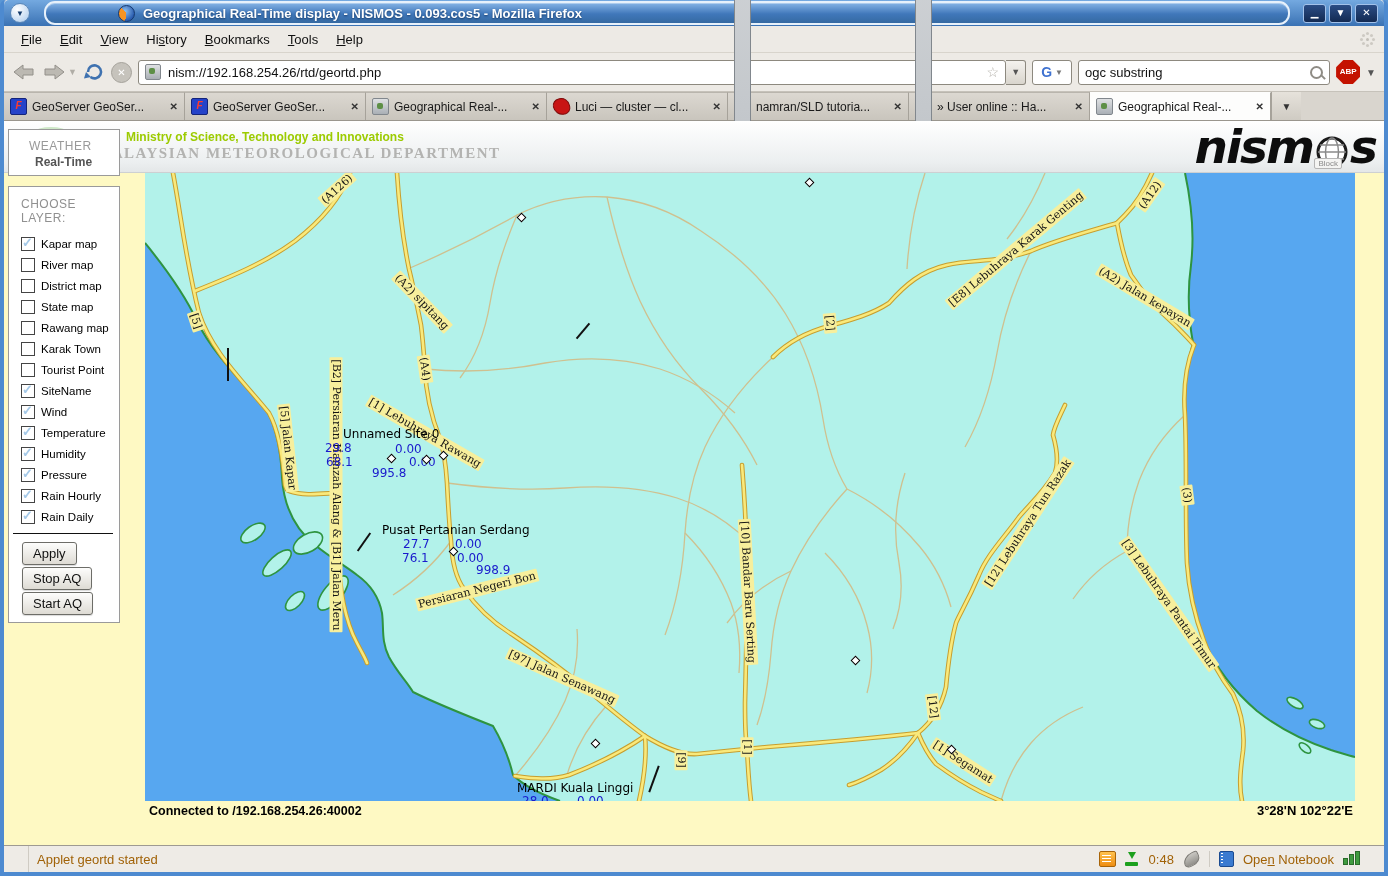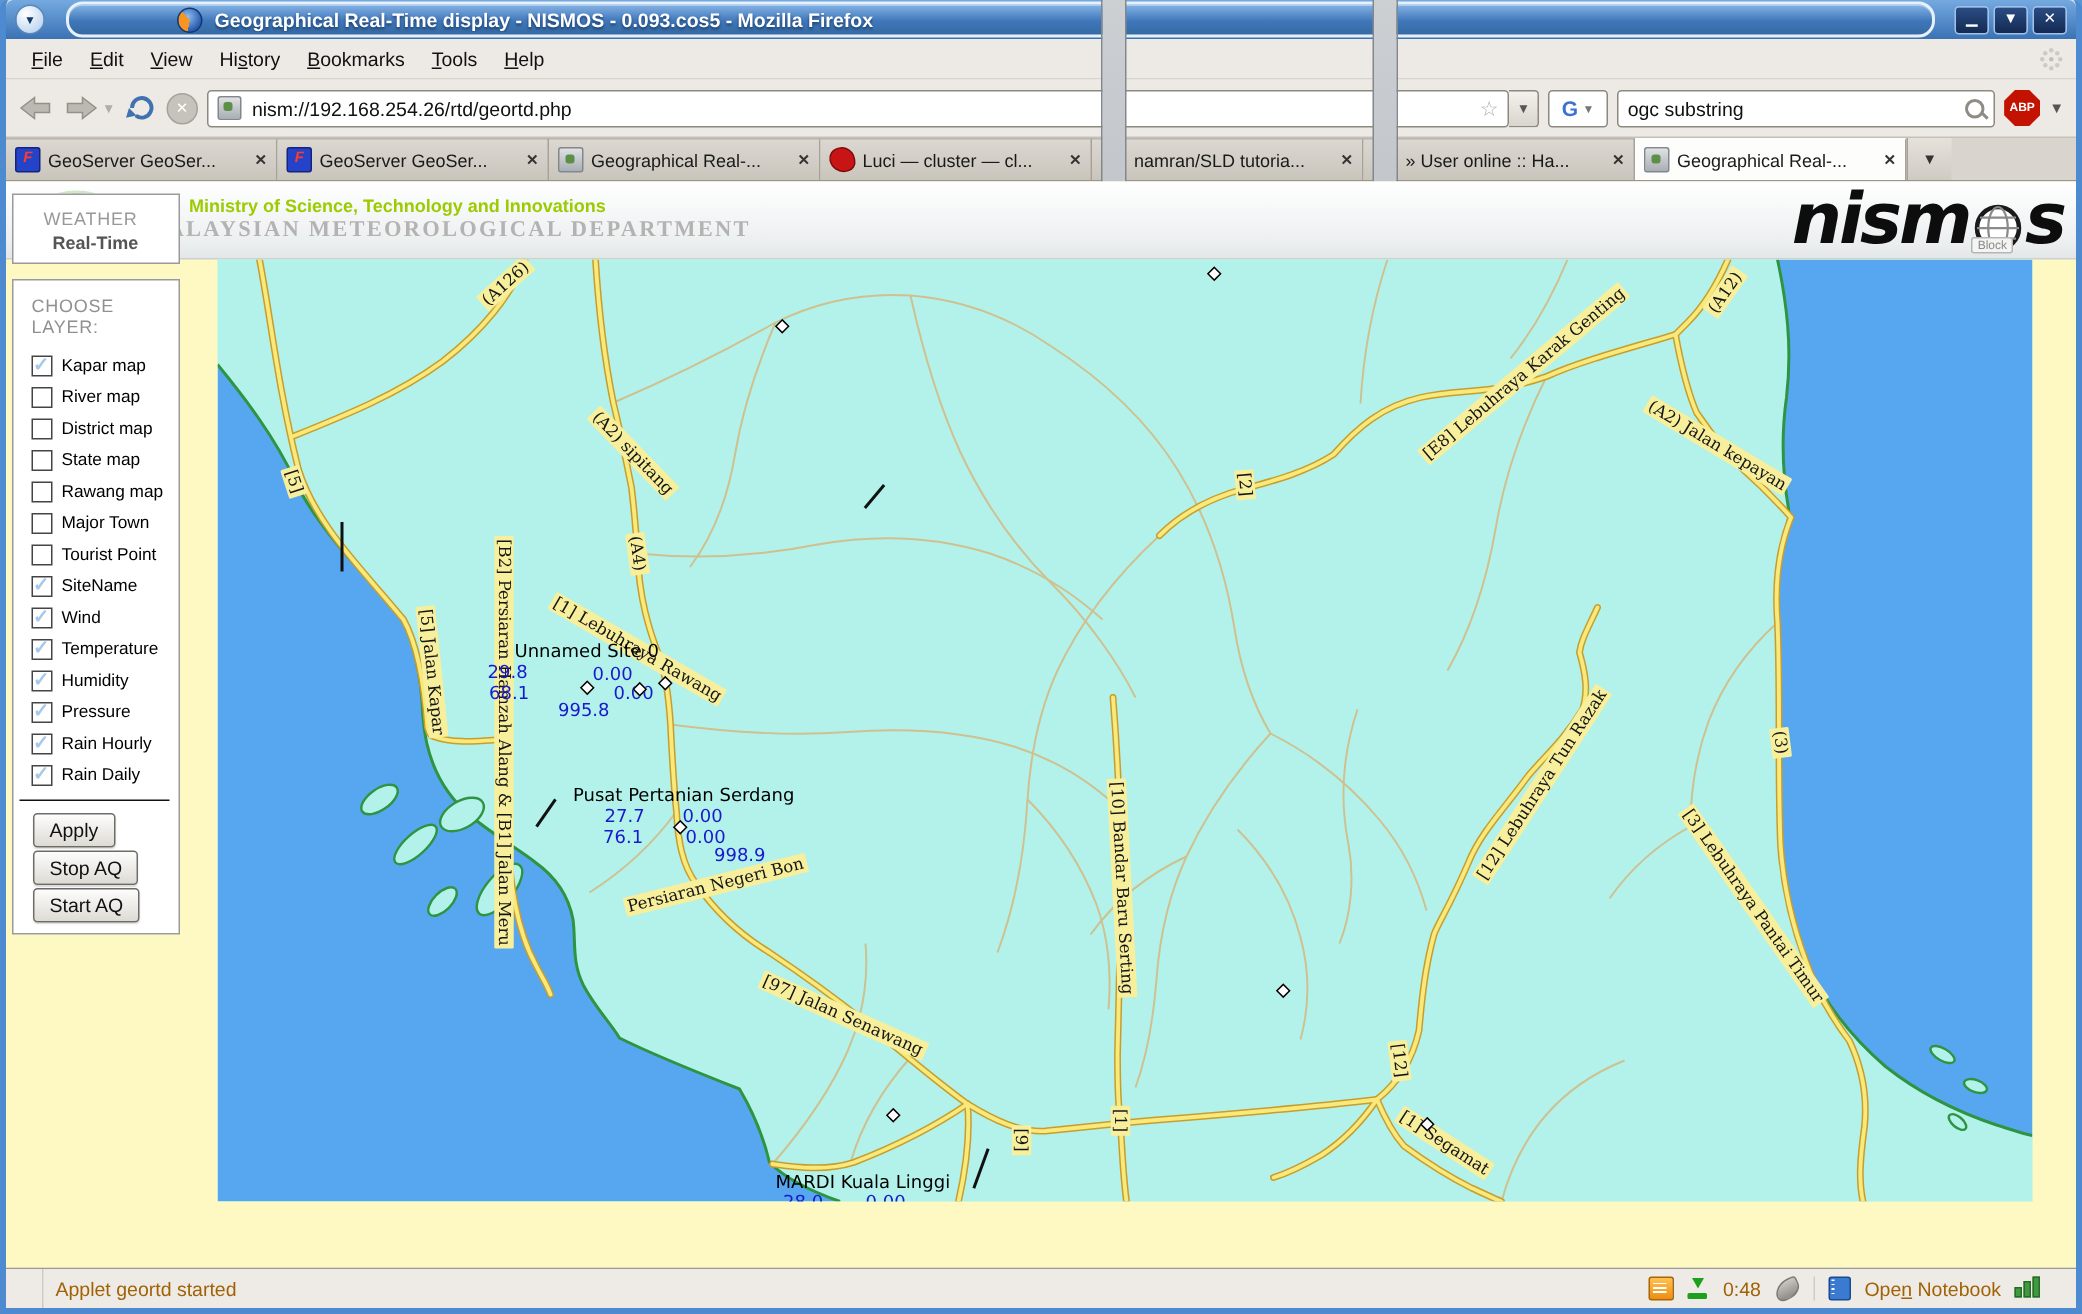--- a/index.html
+++ b/index.html
@@ -293,21 +293,21 @@
           <div class="layer-row">
             <span class="cb"></span>
             <span class="cblabel">State map</span>
           </div>
           <div class="layer-row">
             <span class="cb"></span>
             <span class="cblabel">Rawang map</span>
           </div>
           <div class="layer-row">
             <span class="cb"></span>
-            <span class="cblabel">Major Town</span>
+            <span class="cblabel">Karak Town</span>
           </div>
           <div class="layer-row">
             <span class="cb"></span>
             <span class="cblabel">Tourist Point</span>
           </div>
           <div class="layer-row">
             <span class="cb on"></span>
             <span class="cblabel">SiteName</span>
           </div>
           <div class="layer-row">
@@ -485,20 +485,24 @@
           <span class="diamond" style="left: 661px; top: 6px;"></span>
           <span class="diamond" style="left: 447px; top: 567px;"></span>
           <span class="diamond" style="left: 803px; top: 573px;"></span>
           <div class="tick" style="left: 82px; top: 175px; height: 33px; transform: rotate(0deg);"></div>
           <div class="tick" style="left: 437px; top: 148px; height: 20px; transform: rotate(40deg);"></div>
           <div class="tick" style="left: 218px; top: 358px; height: 22px; transform: rotate(35deg);"></div>
           <div class="tick" style="left: 508px; top: 592px; height: 28px; transform: rotate(20deg);"></div>
         </div>
     </div>
 
+    <div class="mapstatus">
+      <span class="ms-left">Connected to /192.168.254.26:40002</span>
+      <span class="ms-right">3°28'N 102°22'E</span>
+    </div>
   </div>
 
   <div class="statusbar">
     <div class="grip"></div>
     <span>Applet geortd started</span>
     <div class="sright">
       <span class="ic-notepad"></span>
       <span class="ic-dl"></span>
       <span>0:48</span>
       <span class="ic-quill"></span>

